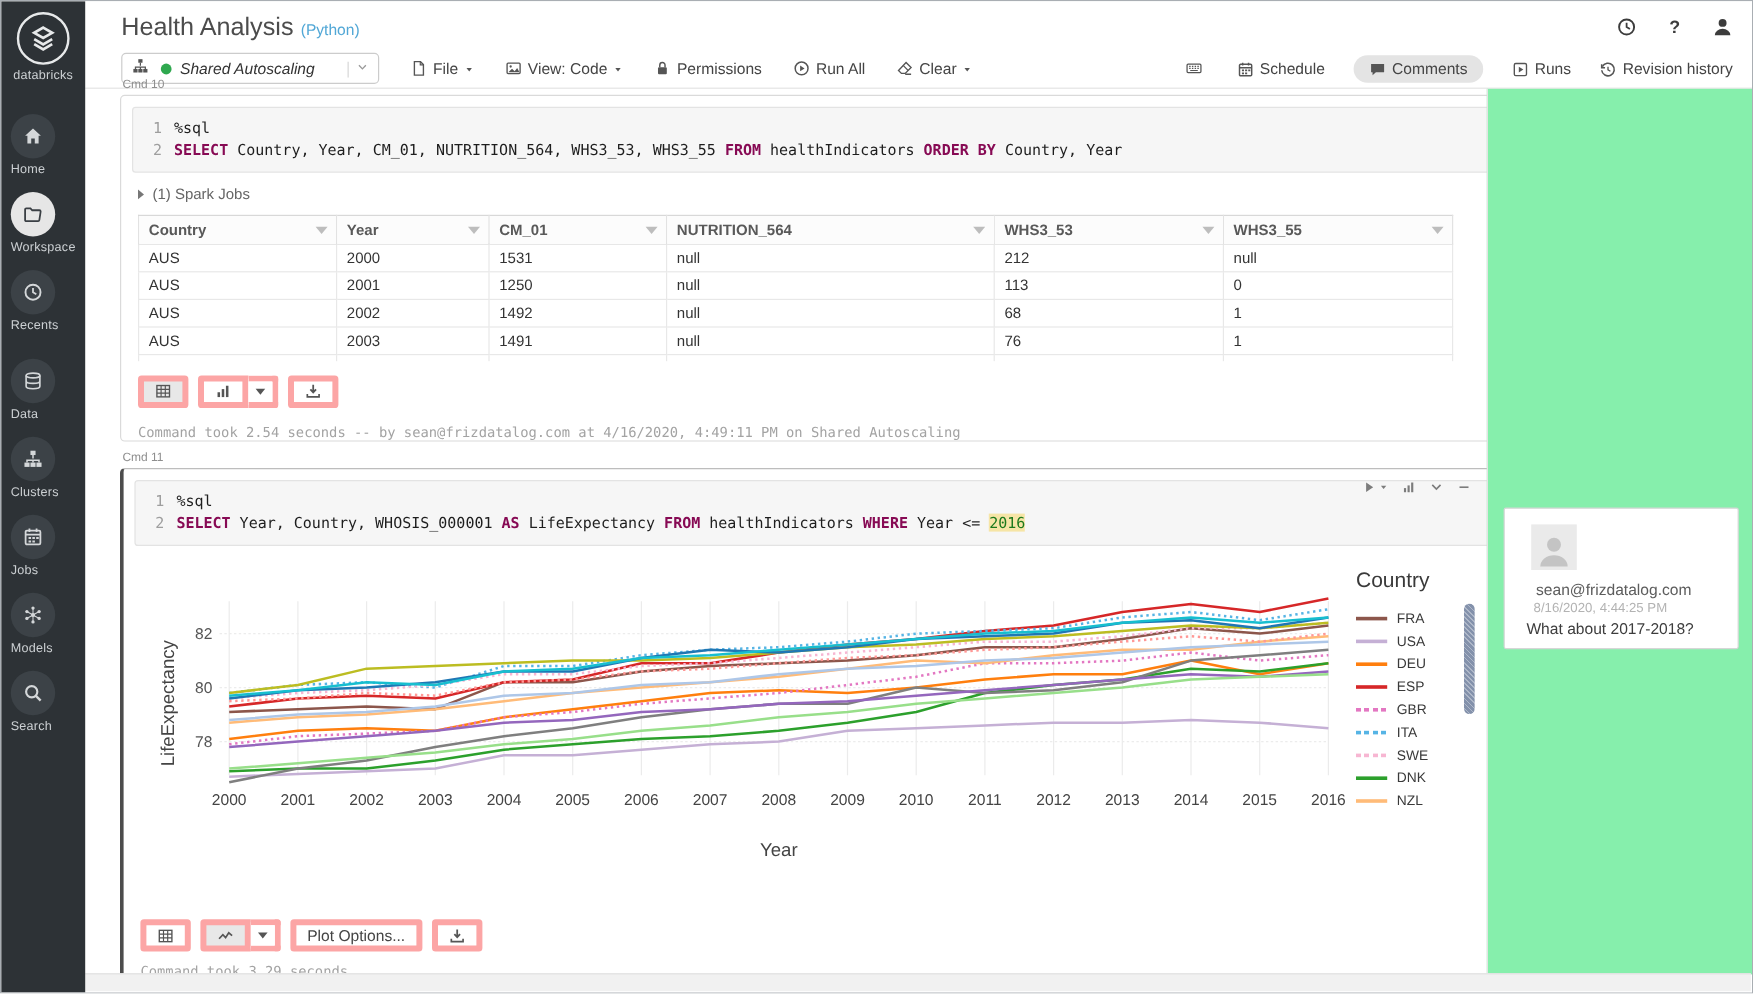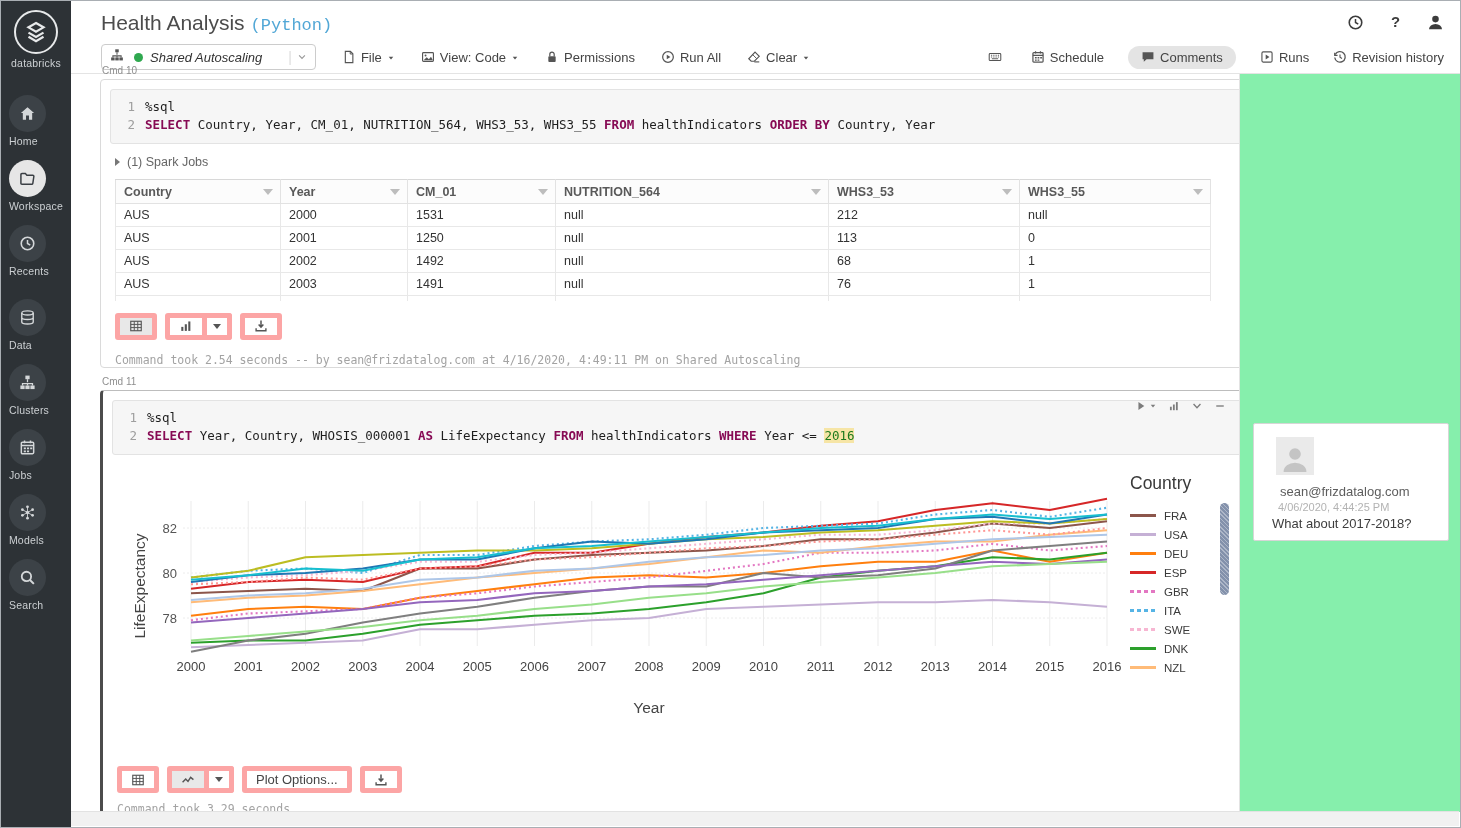--- a/index.html
+++ b/index.html
@@ -15,38 +15,38 @@
   .side-item { display:flex; flex-direction:column; margin-bottom:13px; cursor:pointer; }
   .side-item.gap-top { margin-top:22px; }
   .side-item .circle { width:37px; height:37px; border-radius:50%; background:#3c4247; display:flex; align-items:center; justify-content:center; color:#d4d7d9; }
   .side-item .circle svg { width:17px; height:17px; }
   .side-item.active .circle { background:#e6e6e6; color:#3a3f44; }
 
   
   #main { position:absolute; left:70px; top:0; right:0; bottom:0; background:#fff; }
   #titlebar { position:absolute; left:0; top:0; right:0; height:40px; }
   #page-title { position:absolute; left:30px; top:10px; font-size:21px; color:#4c4c4c; }
-  #page-subtitle { font-size:17px; color:#51a7d6; margin-left:6px;font-family:Liberation Mono, monospace; }
+  #page-subtitle { font-size:13px; color:#51a7d6; margin-left:6px; }
   #corner-icons { position:absolute; right:16px; top:13px; display:flex; gap:23px; color:#3c3c3c; }
   #corner-icons .cicon { width:17px; height:17px; cursor:pointer; }
   #corner-icons .cicon svg { width:17px; height:17px; }
 
   #toolbar { position:absolute; left:0; top:40px; right:0; height:33px; display:flex; align-items:center; padding:0 16px 0 30px; border-bottom:1px solid #e4e4e4; }
   #cluster-select { display:inline-flex; align-items:center; height:26px; border:1px solid #ccc; border-radius:4px; padding:0 8px; background:#fff; cursor:pointer; }
   #cluster-select svg { width:14px; height:14px; color:#555; }
   #cluster-dot { width:9px; height:9px; border-radius:50%; margin:0 7px 0 10px; }
   #cluster-label { font-size:13px; color:#333; margin-right:26px;font-style:italic; }
   #cluster-sep { color:#ddd; font-size:14px; margin-right:5px; }
   .menu-row { display:flex; align-items:center; }
   .menu-item { display:inline-flex; align-items:center; margin-left:26px; font-size:13px; color:#444; cursor:pointer; white-space:nowrap; }
   .menu-item svg { width:14px; height:14px; margin-right:5px; color:#555; }
   .menu-item .caret { margin-left:5px; }
   .menu-item .caret svg { width:8px; height:8px; margin:0; color:#555; }
   #menu-right { margin-left:auto; display:flex; align-items:center; }
-  #menu-right .menu-item { margin-left:24px; }
+  #menu-right .menu-item { margin-left:24px;align-items:flex-end; }
   #menu-right .menu-item.pill { background:#e4e4e4; border-radius:13px; padding:4px 13px; }
 
   
   #notebook { position:absolute; left:29px; top:64px; width:1164px; }
   .cmd-label { font-size:10px; color:#8e8e8e; margin-left:2px; }
   .cell { position:relative; border:1px solid #dadada; border-radius:4px; background:#fff; }
   #cmd10-cell { margin-top:3px; height:289px; }
   #cmd11-label { margin-top:8px; }
   #cmd11-cell { margin-top:3px; height:428px; border:1px solid #bdbdbd; border-left:3px solid #4c4c4c; }
 
@@ -615,20 +615,20 @@
 
     <div id="comments-panel">
       <div id="comment-card">
         <div id="comment-avatar">
             <svg class="" viewBox="0 0 16 16">
               <circle cx="8" cy="4.8" r="3.1" fill="currentColor"></circle>
               <path d="M1.9 14.4 a6.1 5 0 0 1 12.2 0 Z" fill="currentColor"></path>
             </svg>
           </div>
         <div id="comment-author">sean@frizdatalog.com</div>
-        <div id="comment-time">4/06/2020, 4:44:25 PM</div>
+        <div id="comment-time">8/16/2020, 4:44:25 PM</div>
         <div id="comment-text">What about 2017-2018?</div>
       </div>
     </div>
   </div>
 
   <div id="notebook-end"></div>
 </div>
 
 </body></html>

